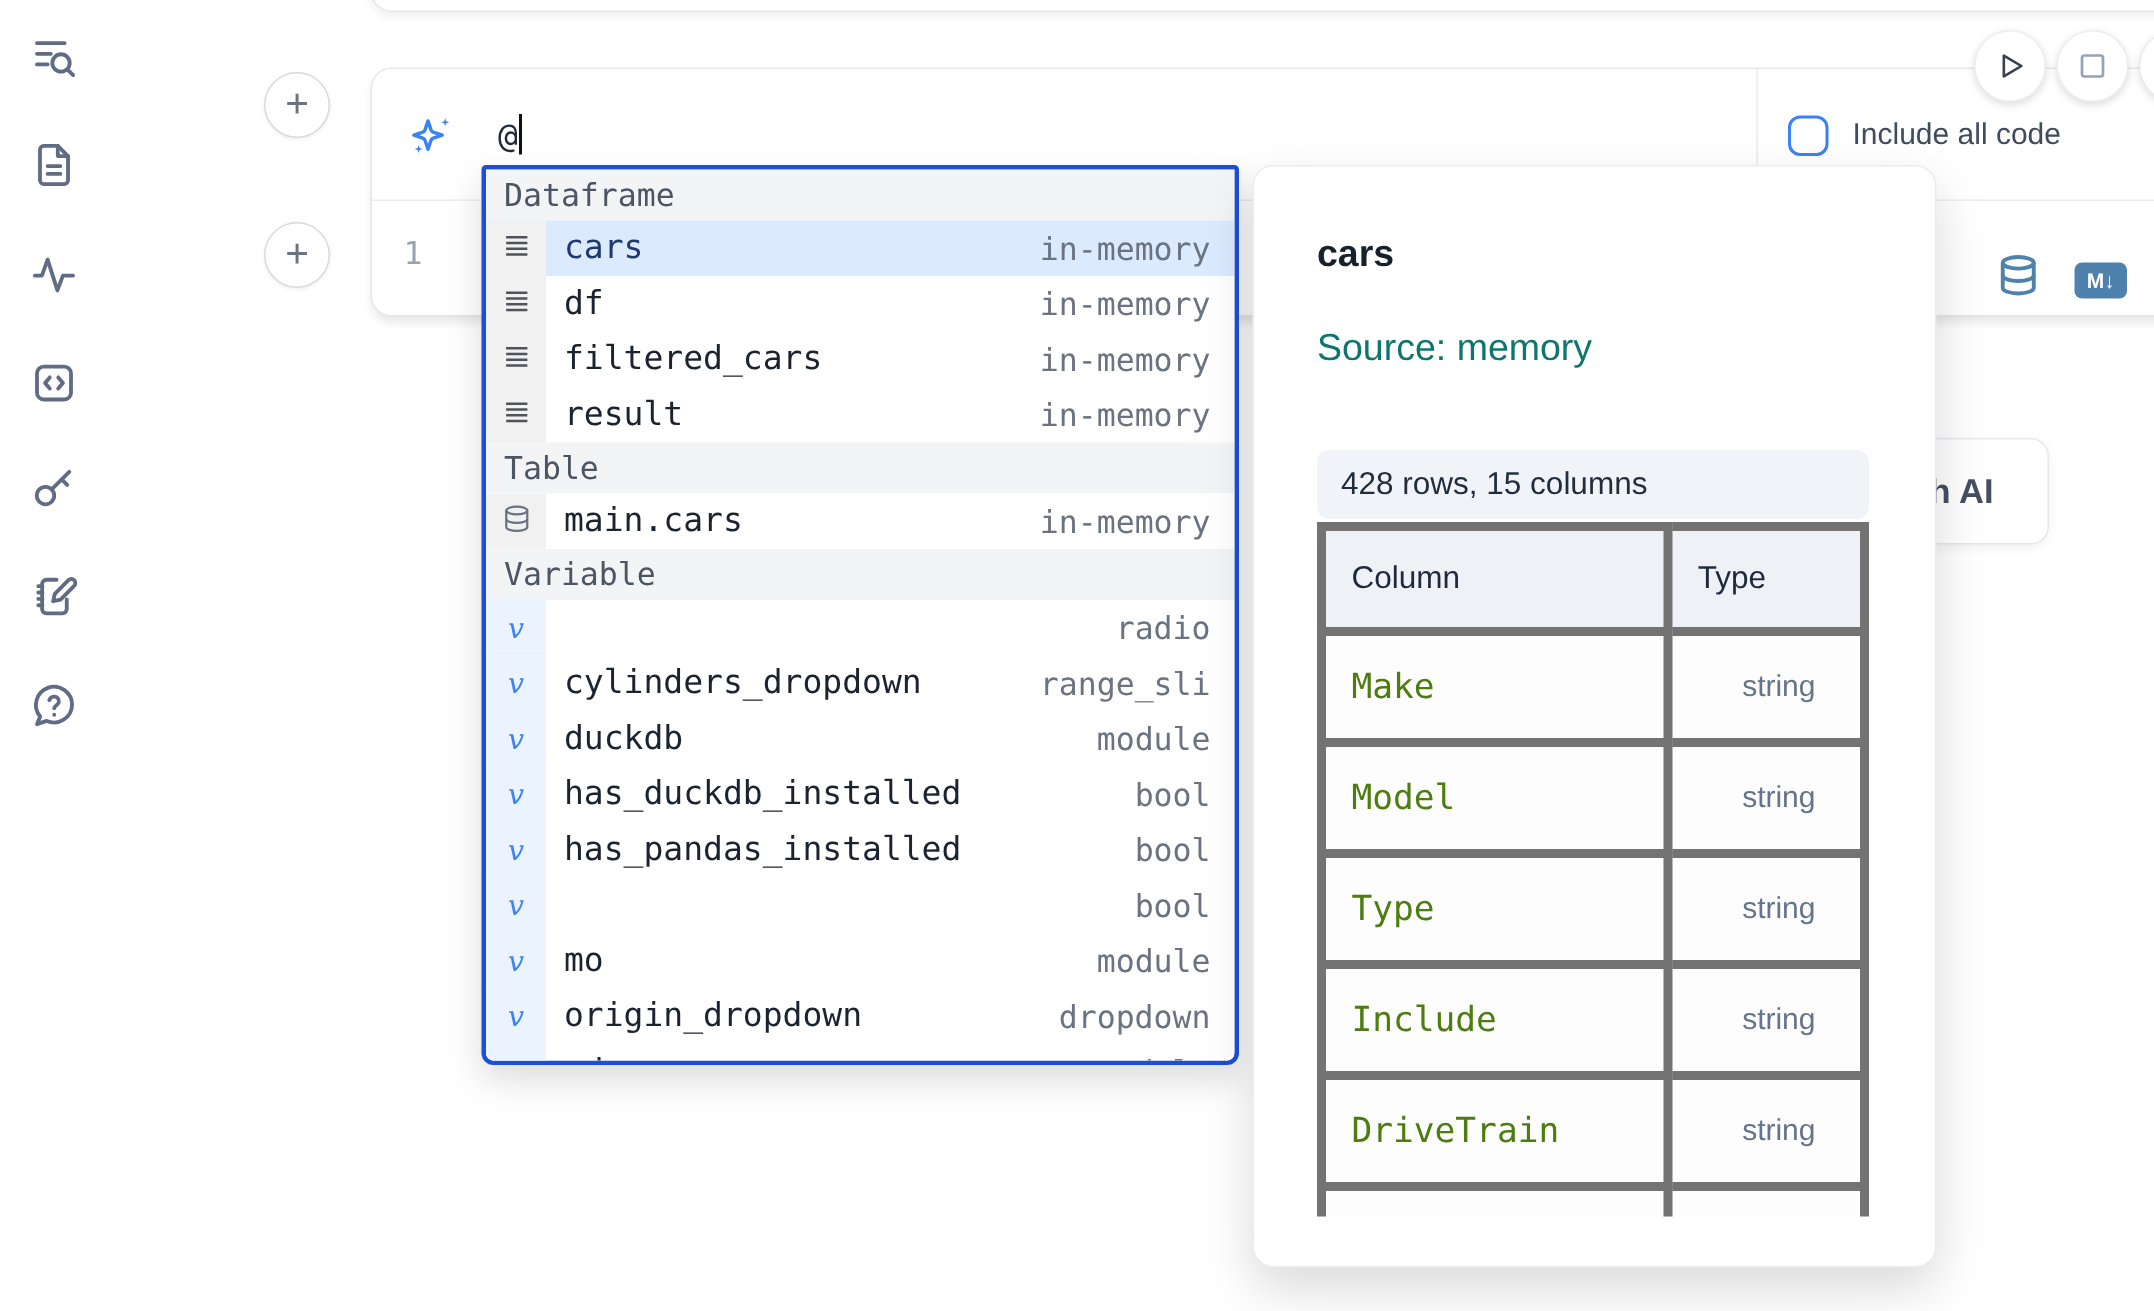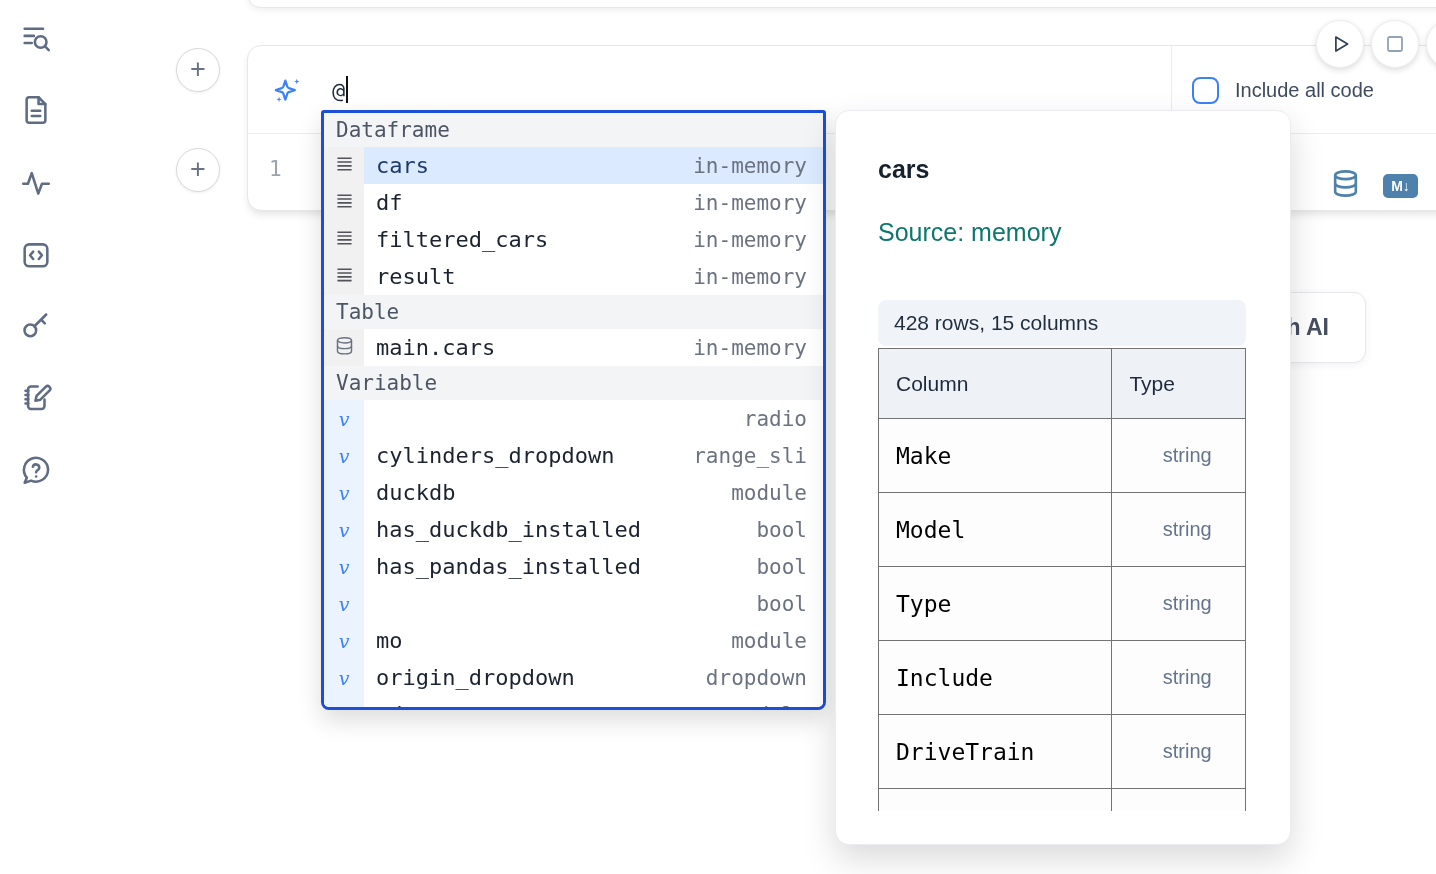--- a/index.html
+++ b/index.html
@@ -73,25 +73,25 @@
 
   
   .preview { position:absolute; left:835px; top:110px; width:456px; height:735px; background:#fff;
     border:1px solid #ececf0; border-radius:14px; box-shadow:0 14px 34px rgba(0,0,0,.15); z-index:6; }
   .pv-title { position:absolute; left:42px; top:44px; font-size:25px; font-weight:bold; color:#16212e; }
   .pv-source { position:absolute; left:42px; top:107px; font-size:25px; color:#0f766e; }
   .pv-badge { position:absolute; left:42px; top:148px; width:368px; height:46px; background:#f0f4f8;
     border-radius:8px; font-size:21px; color:#1f2d3d; line-height:46px; padding-left:16px;margin-top:41px; }
   .pv-tablewrap { position:absolute; left:42px; top:237px; width:369px; height:463px; overflow:hidden; }
   table.pv-table { border-collapse:collapse; width:368px; }
-  .pv-table th, .pv-table td { border:1px solid #737373; text-align:left; padding-left:17px; }
+  .pv-table th, .pv-table td { border:6px solid #737373; text-align:left; padding-left:17px; }
   .pv-table th { height:70px; background:#eef2f7; font-size:21px; font-weight:normal; color:#1e293b; }
   .pv-table th.col-c { width:234px; } .pv-table th.col-t { width:134px; }
   .pv-table td { height:74px; background:#fdfdfe; }
-  .pv-table td.cname { font-family:"DejaVu Sans Mono",monospace; font-size:23px; color:#000000; }
+  .pv-table td.cname { font-family:"DejaVu Sans Mono",monospace; font-size:23px; color:#4d7c0f; }
   .pv-table td.ctype { font-size:20px; color:#64748b;text-align:center; }
 </style>
 </head>
 <body>
 
 <div id="stage">
 
   <div class="side-icon" style="top:21px">
     <svg viewBox="0 0 24 24">
         <path d="M4 5.5h13M4 10.5h6.5M4 15.5h5"></path>

